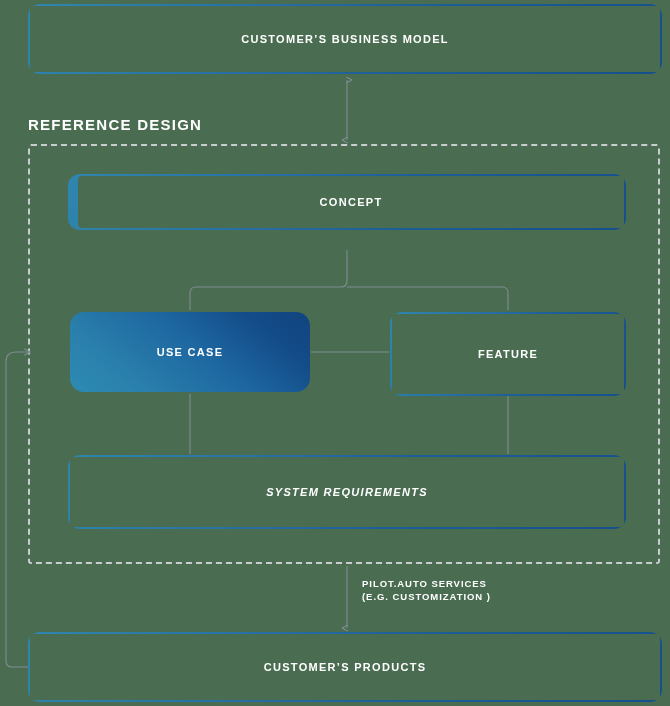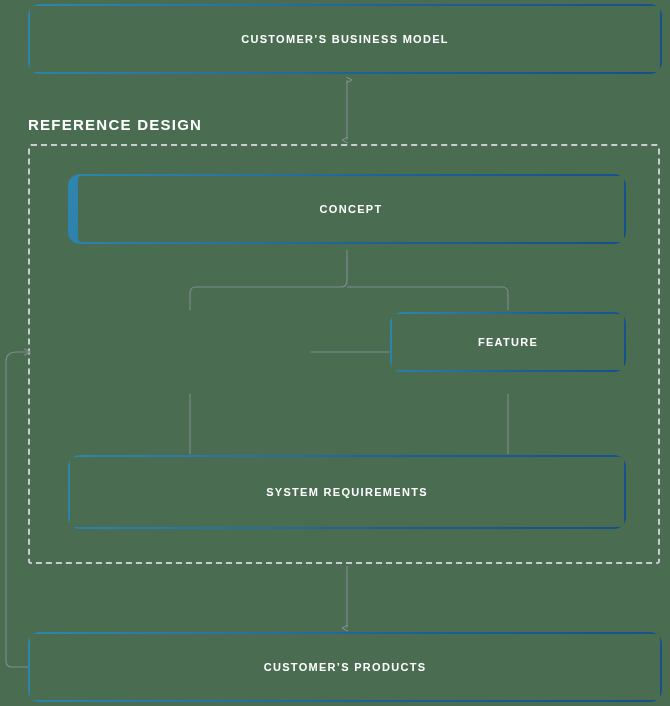--- a/index.html
+++ b/index.html
@@ -107,24 +107,24 @@
     letter-spacing: 0.95px;
     text-transform: uppercase;
     line-height: 1.35;
     white-space: nowrap;
     z-index: 3;
     user-select: none;
   }
 
   
   #node-business-model { left: 28px;  top: 4px;   width: 634px; height: 70px; }
-  #node-concept        { left: 68px;  top: 174px; width: 558px; height: 70px; padding-left: 10px; }
+  #node-concept        { left: 68px;  top: 174px; width: 558px; height: 56px; padding-left: 10px; }
   #node-use-case       { left: 70px;  top: 312px; width: 240px; height: 80px; }
-  #node-feature        { left: 390px; top: 312px; width: 236px; height: 60px; }
-  #node-system-req     { left: 68px;  top: 455px; width: 558px; height: 74px; }
+  #node-feature        { left: 390px; top: 312px; width: 236px; height: 84px; }
+  #node-system-req     { left: 68px;  top: 455px; width: 558px; height: 74px; font-style: italic; }
   #node-products       { left: 28px;  top: 632px; width: 634px; height: 70px; }
 
   #reference-design-group { left: 28px; top: 144px; width: 632px; height: 420px; }
   #reference-design-title { left: 28px; top: 116px; }
 
   #caption-pilot-auto { left: 362px; top: 578px; }
 </style>
 </head>
 <body>
 
@@ -178,33 +178,40 @@
       <span class="node-label">CUSTOMER’S BUSINESS MODEL</span>
     </div>
   </div>
 
   <div id="node-concept" class="node-box node-outline">
     <div class="node-inner">
       <span class="node-label">CONCEPT</span>
     </div>
   </div>
 
+  <div id="node-use-case" class="node-box node-filled">
+    <span class="node-label">USE CASE</span>
+  </div>
 
   <div id="node-feature" class="node-box node-outline">
     <div class="node-inner">
       <span class="node-label">FEATURE</span>
     </div>
   </div>
 
   <div id="node-system-req" class="node-box node-outline">
     <div class="node-inner">
       <span class="node-label">SYSTEM REQUIREMENTS</span>
     </div>
   </div>
 
   <div id="node-products" class="node-box node-outline">
     <div class="node-inner">
       <span class="node-label">CUSTOMER’S PRODUCTS</span>
     </div>
   </div>
 
+  <div id="caption-pilot-auto" class="edge-caption">
+    <div>PILOT.AUTO SERVICES</div>
+    <div>(E.G. CUSTOMIZATION )</div>
+  </div>
 
 </div>
 
 </body></html>

